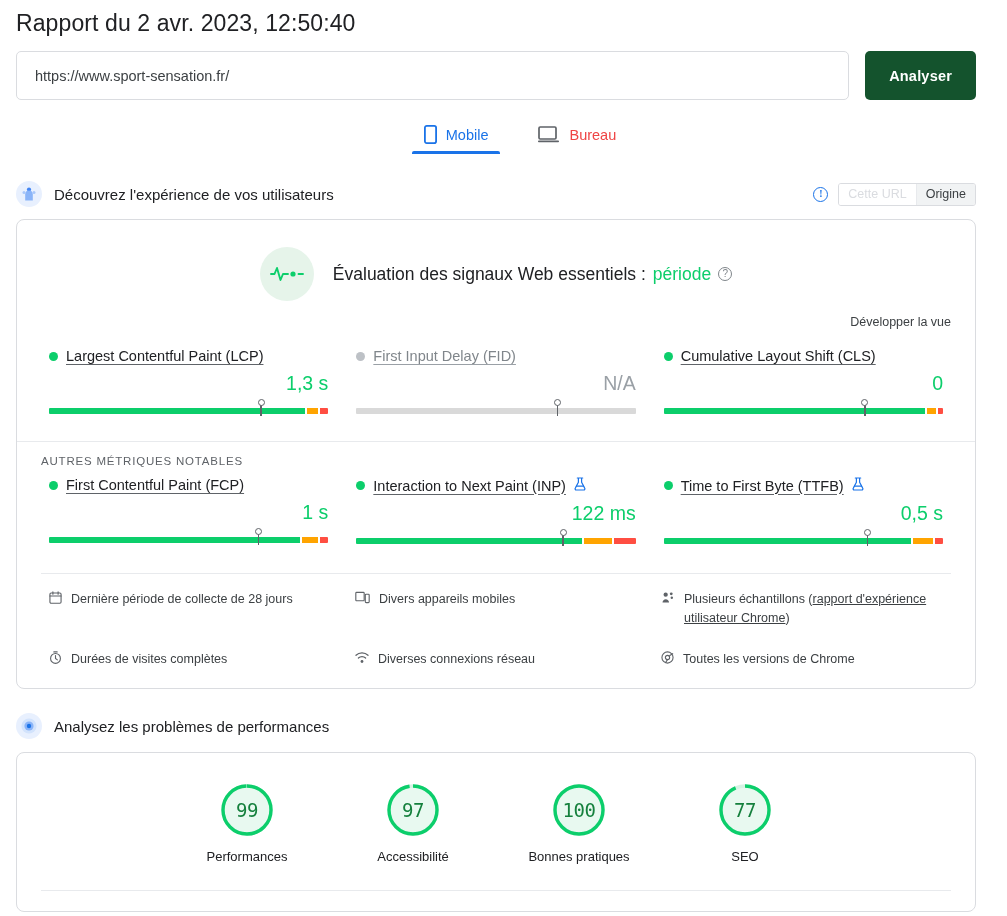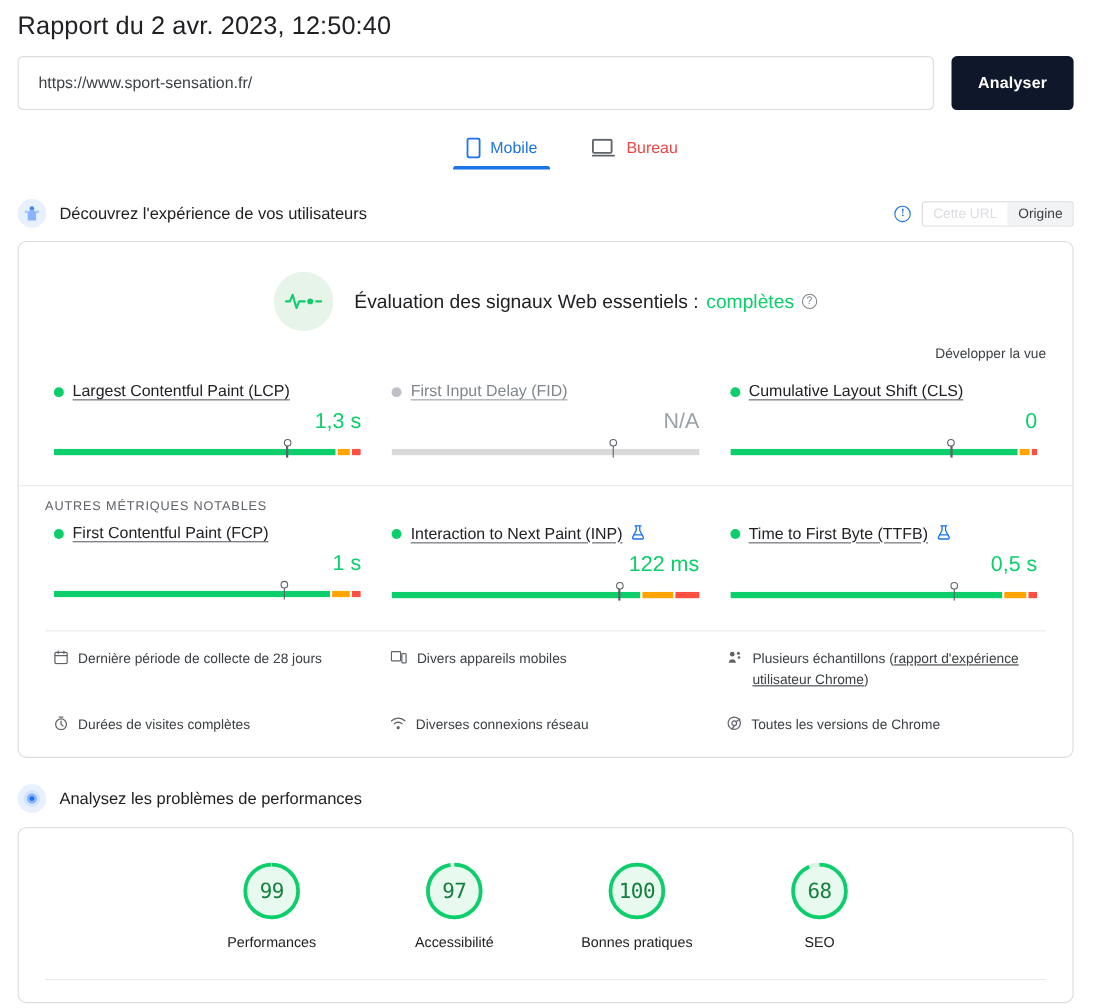--- a/index.html
+++ b/index.html
@@ -34,21 +34,21 @@
     border: 1px solid #dadce0;
     border-radius: 5px;
     padding: 0 18px;
     font-size: 14.5px;
     font-family: "Liberation Sans", sans-serif;
     color: #3c4043;
     background: #fff;
     outline: none;
   }
   .analyse-btn {
-    background: #0f172a;
+    background: #14532d;
     color: #fff;
     border: 0;
     border-radius: 5px;
     height: 49px;
     padding: 0 24px;
     font-size: 14.5px;
     font-weight: 700;
     font-family: "Liberation Sans", sans-serif;
     cursor: pointer;
     letter-spacing: .2px;
@@ -354,21 +354,21 @@
     <div class="cwv-head">
       <span class="pulse-badge">
         <svg width="34" height="20" viewBox="0 0 34 20">
           <path d="M1 10h3.5l2.5-6 3.5 12 2.5-6H18" fill="none" stroke="#0cce6b" stroke-width="1.9" stroke-linecap="round" stroke-linejoin="round"></path>
           <circle cx="23" cy="10" r="2.6" fill="#0cce6b"></circle>
           <path d="M28.5 10H33" fill="none" stroke="#0cce6b" stroke-width="1.9" stroke-linecap="round"></path>
         </svg>
       </span>
       <span class="cwv-title">
         <span>Évaluation des signaux Web essentiels :</span>
-          <span class="cwv-pass">complètes</span>
+          <span class="cwv-pass">période</span>
         <span class="q-mark">?</span>
       </span>
     </div>
 
     <div class="expand-row">
       <span class="expand-link">Développer la vue</span>
     </div>
 
     <div class="metric-grid" id="core-metrics">
         <div class="metric">
@@ -595,21 +595,21 @@
             <div class="num">100</div>
           </div>
           <div class="cat">Bonnes pratiques</div>
         </div>
         <div class="gauge">
           <div class="ring">
             <svg width="56" height="56" viewBox="0 0 56 56">
               <circle cx="28" cy="28" r="24" fill="#e8f9f0" stroke="#d6f3e4" stroke-width="3.4"></circle>
               <circle cx="28" cy="28" r="24" fill="none" stroke="#0cce6b" stroke-width="3.4" stroke-dasharray="140.24 10.56" stroke-linecap="butt" transform="rotate(-90 28 28)"></circle>
             </svg>
-            <div class="num">68</div>
+            <div class="num">77</div>
           </div>
           <div class="cat">SEO</div>
         </div>
       </div>
     <div class="scores-divider"></div>
   </div>
 
 </div>
 
 </body></html>

